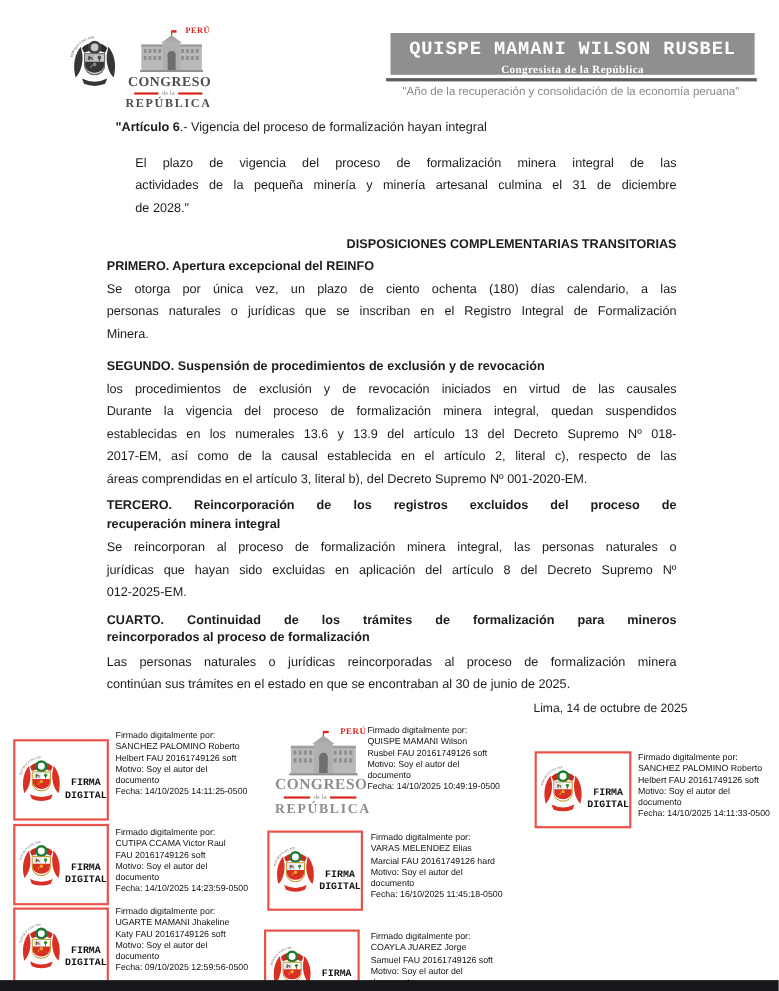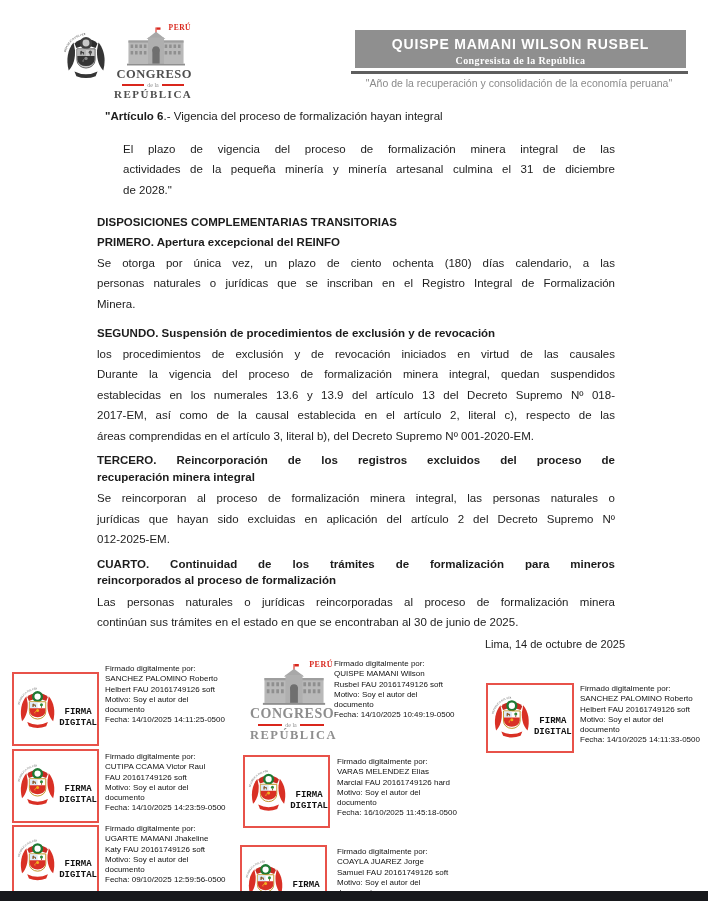--- a/index.html
+++ b/index.html
@@ -21,36 +21,36 @@
   .congress-logo .cl-republica{font-family:"Liberation Serif",serif;font-weight:bold;letter-spacing:1.5px;}
   .congress-header{left:114px;top:23px;width:78px;}
   .congress-header .cl-top{width:64px;height:44px;}
   .congress-header .peru{right:-6px;top:0;font-size:7.5px;}
   .congress-header .cl-congreso{font-size:12.5px;color:#4f4f4f;}
   .congress-header .cl-republica{font-size:11px;color:#4f4f4f;}
   .congress-header .cl-top svg{width:58px;height:40px;margin-top:4px;}
 
   .name-box{position:absolute;left:355px;top:30px;width:331px;height:38px;
     background:var(--name-box-bg,#8f8f8f);text-align:center;color:#fff;}
-  .name-box .nm1{font-family:Liberation Sans, sans-serif;font-weight:bold;font-size:14px;
+  .name-box .nm1{font-family:Liberation Mono, monospace;font-weight:bold;font-size:17px;
     letter-spacing:.8px;padding-top:6px;}
   .name-box .nm2{font-family:"Liberation Serif",serif;font-weight:bold;font-size:10px;
     letter-spacing:.4px;padding-top:3px;}
   .name-rule{position:absolute;left:351px;top:71px;width:337px;height:3px;background:#5e5e5e;}
   .header-quote{position:absolute;left:346px;top:77px;width:346px;text-align:center;
     font-size:10.5px;color:var(--quote-gray,#8a8a8a);}
 
   
   .main{position:absolute;left:97px;top:106px;width:518px;font-size:11.5px;line-height:20.5px;}
   .jl{text-align:justify;text-align-last:justify;}
   .ll{text-align:left;}
   .b{font-weight:bold;}
   .art-head{margin-left:8px;}
   .art-para{margin-left:26px;margin-top:12px;}
-  .dct{margin-top:13px;text-align:left;font-weight:bold;line-height:18px;}
+  .dct{margin-top:13px;text-align:right;font-weight:bold;line-height:18px;}
   .sec-h{font-weight:bold;margin-top:0;}
   .sec-h.two{line-height:16.5px;}
   .gap9{margin-top:9px;}
   .gap6{margin-top:6px;}
   .gap3{margin-top:3px;}
   .gap1{margin-top:1px;}
   .dateline{margin-top:1px;margin-right:-10px;text-align:right;font-size:11px;}
 
   
   .emblem{position:absolute;border:2px solid var(--emblem-border,#e8524a);background:#fff;
@@ -164,21 +164,21 @@
     <div class="jl">2017-EM, así como de la causal establecida en el artículo 2, literal c), respecto de las</div>
     <div class="ll">áreas comprendidas en el artículo 3, literal b), del Decreto Supremo Nº 001-2020-EM.</div>
   </div>
 
   <div class="sec-h two gap6">
     <div class="jl">TERCERO. Reincorporación de los registros excluidos del proceso de</div>
     <div class="ll">recuperación minera integral</div>
   </div>
   <div class="gap3">
     <div class="jl">Se reincorporan al proceso de formalización minera integral, las personas naturales o</div>
-    <div class="jl">jurídicas que hayan sido excluidas en aplicación del artículo 2 del Decreto Supremo Nº</div>
+    <div class="jl">jurídicas que hayan sido excluidas en aplicación del artículo 8 del Decreto Supremo Nº</div>
     <div class="ll">012-2025-EM.</div>
   </div>
 
   <div class="sec-h two gap6">
     <div class="jl">CUARTO. Continuidad de los trámites de formalización para mineros</div>
     <div class="ll">reincorporados al proceso de formalización</div>
   </div>
   <div class="gap3">
     <div class="jl">Las personas naturales o jurídicas reincorporadas al proceso de formalización minera</div>
     <div class="ll">continúan sus trámites en el estado en que se encontraban al 30 de junio de 2025.</div>

